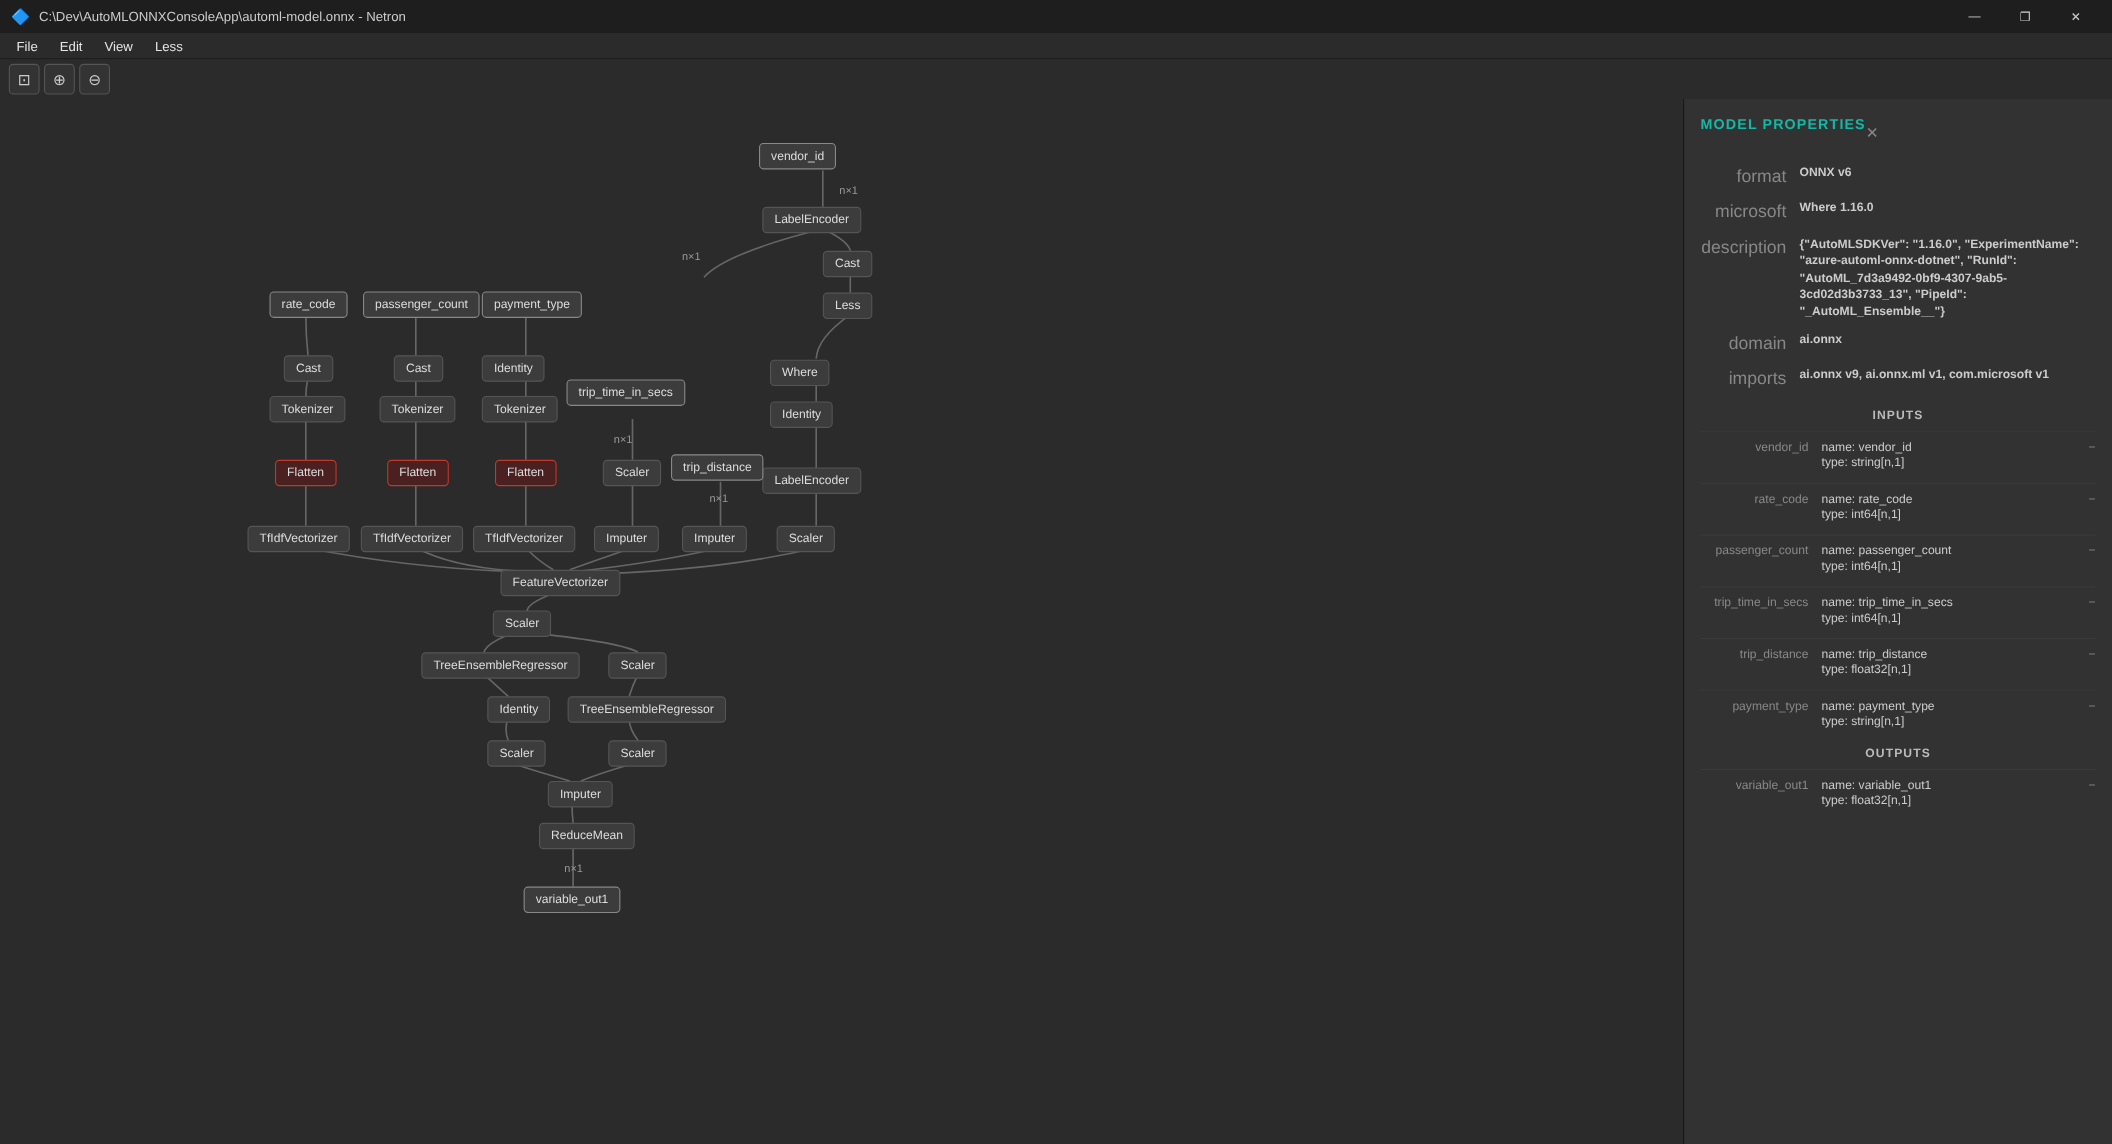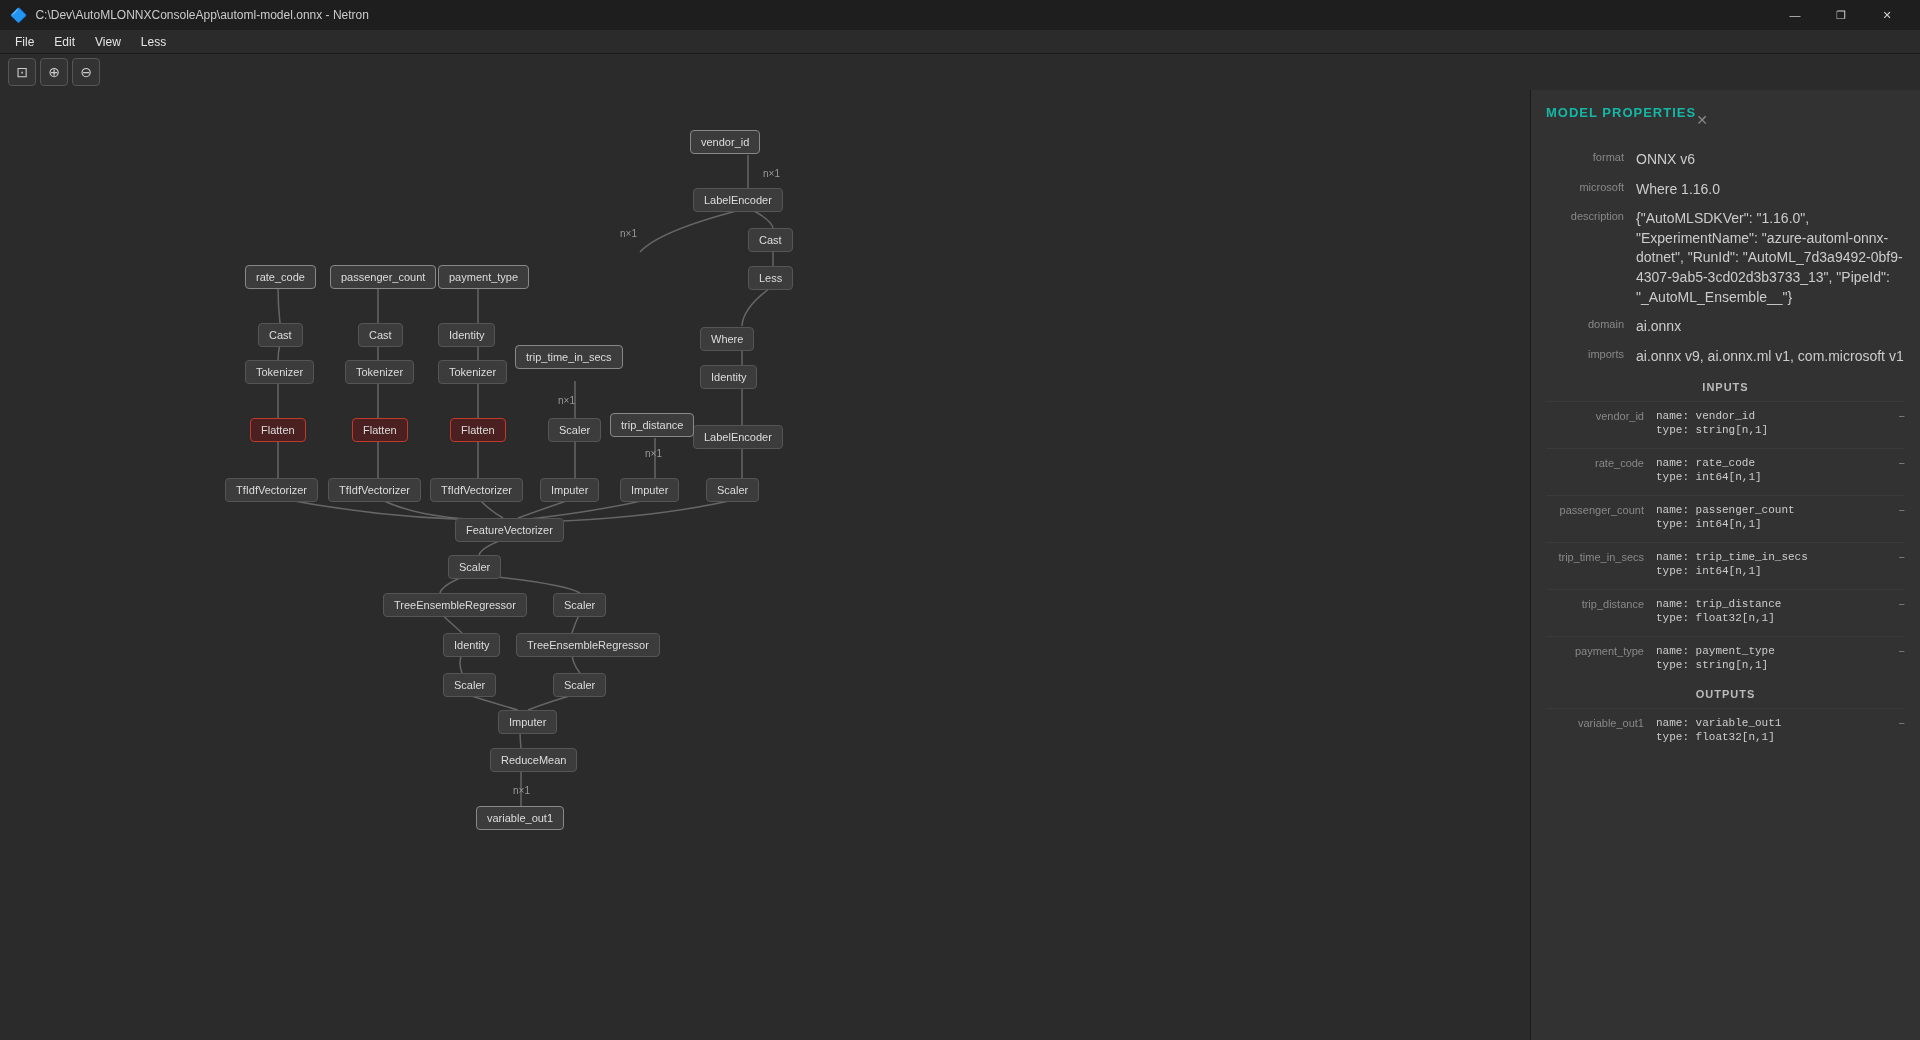--- a/index.html
+++ b/index.html
@@ -119,29 +119,30 @@
     .prop-row {
       display: flex;
       margin-bottom: 10px;
       font-size: 12px;
     }
     .prop-key {
       color: #888;
       min-width: 90px;
       text-align: right;
       padding-right: 12px;
-      font-size: 11px;
+      font-size: 16px;
       line-height: 1.4;
     }
     .prop-val {
       color: #ccc;
       flex: 1;
-      font-size: 14px;
+      font-size: 11px;
       line-height: 1.4;
       word-break: break-word;
+      font-weight: bold;
     }
     .section-title {
       font-size: 11px;
       font-weight: 600;
       color: #bbb;
       letter-spacing: 1px;
       margin: 15px 0 8px;
       text-align: center;
     }
     .input-row {
@@ -152,21 +153,21 @@
       border-top: 1px solid #3a3a3a;
       padding-top: 8px;
     }
     .input-name {
       color: #888;
       min-width: 110px;
       text-align: right;
       padding-right: 12px;
     }
     .input-details { flex: 1; }
-    .input-detail-row { color: #ccc; margin-bottom: 2px; font-family: Liberation Mono, monospace; }
+    .input-detail-row { color: #ccc; margin-bottom: 2px; }
     .props-close {
       float: right;
       cursor: pointer;
       color: #888;
       font-size: 14px;
     }
     .minus-btn {
       color: #888;
       margin-left: 5px;
       cursor: pointer;

